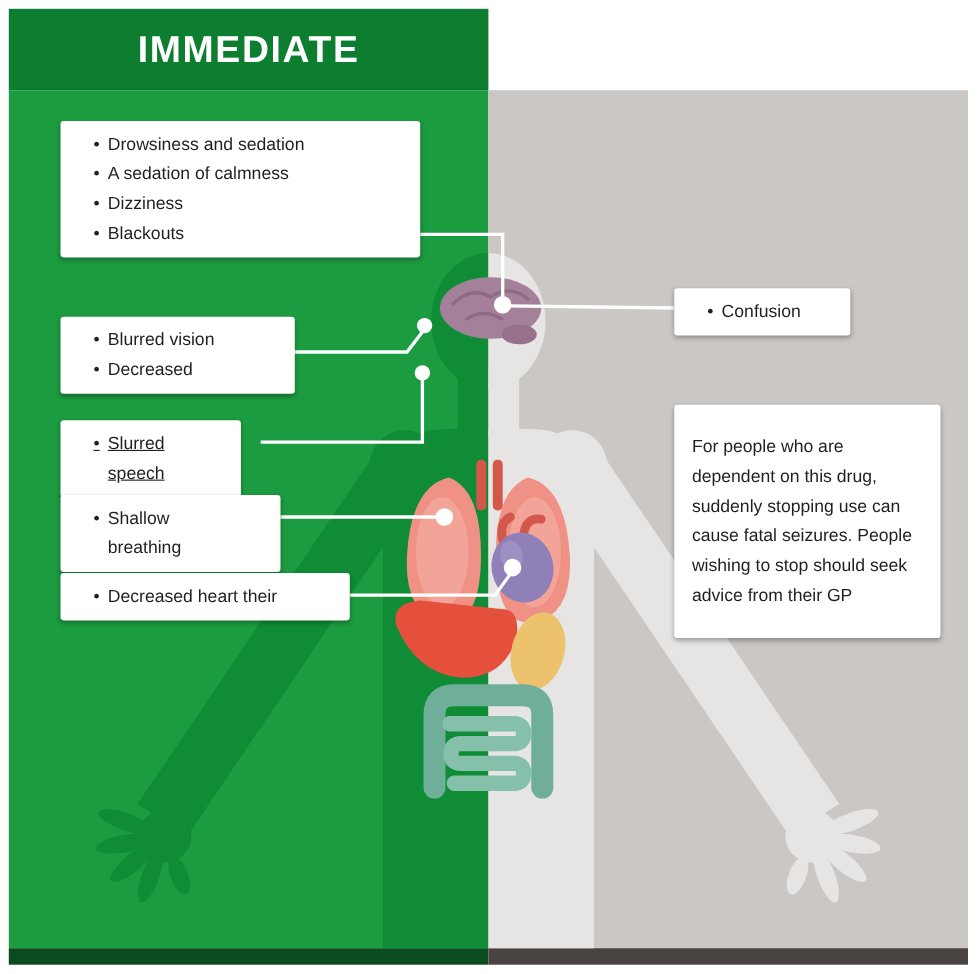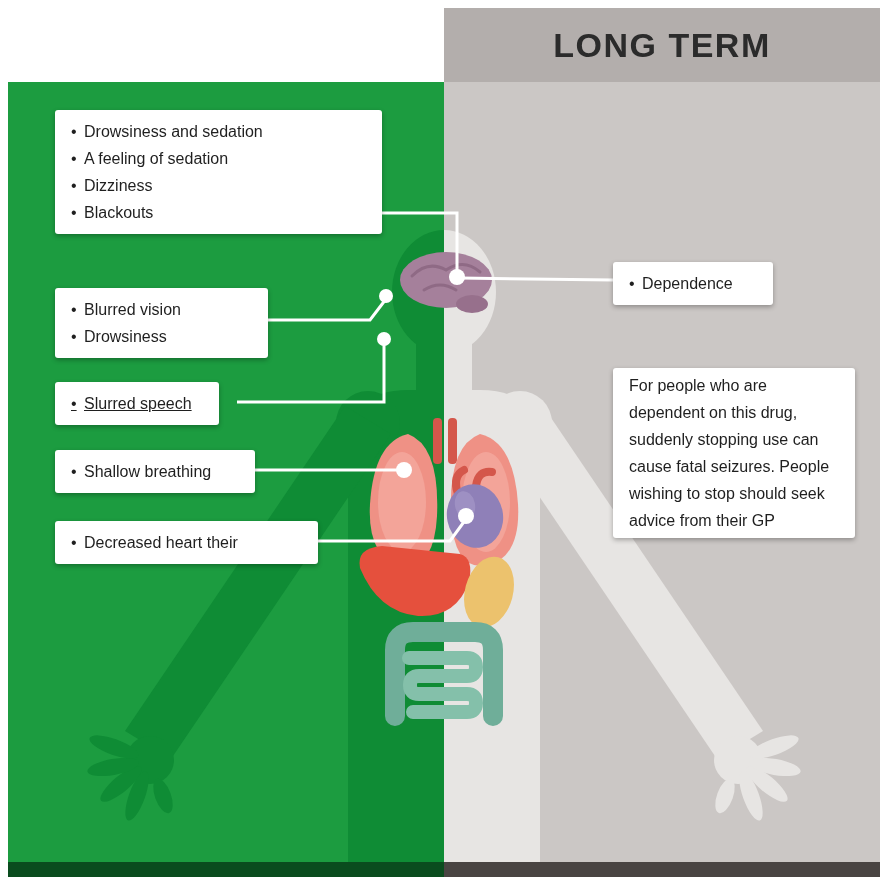--- a/index.html
+++ b/index.html
@@ -48,36 +48,36 @@
   .o-colon{stroke:var(--organ-intestine,#6fae99);stroke-width:20;fill:none;stroke-linecap:round;stroke-linejoin:round;}
   .o-small-int{stroke:var(--organ-intestine-small,#84c0aa);stroke-width:14;fill:none;stroke-linecap:round;stroke-linejoin:round;}
 
   .connector{stroke:var(--connector,#ffffff);stroke-width:3;fill:none;}
   .conn-dot{fill:var(--connector,#ffffff);}
 
   
   .callout{
     position:absolute;background:var(--box-bg,#ffffff);
     border-radius:3px;box-shadow:0 2px 5px rgba(0,0,0,.3);
-    padding:8px 16px;color:var(--text-dark,#1f1f1f);
+    padding:8px 30px;color:var(--text-dark,#1f1f1f);
     font-size:16px;line-height:27px;box-sizing:border-box;
   }
   .callout ul{list-style:none;margin:0;padding:0;}
   .callout li{display:flex;}
   .callout li::before{content:"\2022";width:13px;flex:0 0 13px;}
-  .gp-note{padding:4px 16px;}
+  .gp-note{padding:25px 16px;}
   .gp-note p{margin:0;line-height:27px;}
 </style>
 </head>
 <body>
 
 <div class="canvas">
 
-  <div class="hdr hdr-right">
-    <span>LONG TERM</span>
+  <div class="hdr hdr-left">
+    <span>IMMEDIATE</span>
   </div>
 
   <div class="main-left"></div>
   <div class="main-right"></div>
 
   <div class="ftr ftr-left"></div>
   <div class="ftr ftr-right"></div>
 
   <svg class="overlay" viewBox="0 0 872 869">
     <defs>
@@ -166,38 +166,38 @@
       <circle class="conn-dot" cx="458" cy="508" r="8"></circle>
     </g>
   </svg>
 
   <div class="callout" style="left:47px;top:102px;width:327px;">
     <ul>
         <li>
           <span>Drowsiness and sedation</span>
         </li>
         <li>
-          <span>A feeling of sedation</span>
+          <span>A sedation of calmness</span>
         </li>
         <li>
           <span>Dizziness</span>
         </li>
         <li>
           <span>Blackouts</span>
         </li>
       </ul>
   </div>
 
   <div class="callout" style="left:47px;top:280px;width:213px;">
     <ul>
         <li>
           <span>Blurred vision</span>
         </li>
         <li>
-          <span>Drowsiness</span>
+          <span>Decreased</span>
         </li>
       </ul>
   </div>
 
   <div class="callout" style="left:47px;top:374px;width:164px;text-decoration:underline;">
     <ul>
         <li>
           <span>Slurred speech</span>
         </li>
       </ul>
@@ -216,21 +216,21 @@
         <li>
           <span>Decreased heart their</span>
         </li>
       </ul>
   </div>
 
 
   <div class="callout" style="left:605px;top:254px;width:160px;">
     <ul>
         <li>
-          <span>Dependence</span>
+          <span>Confusion</span>
         </li>
       </ul>
   </div>
 
   <div class="callout gp-note" style="left:605px;top:360px;width:242px;">
     <p>For people who are dependent on this drug, suddenly stopping use can cause fatal seizures. People wishing to stop should seek advice from their GP</p>
   </div>
 
 </div>
 

